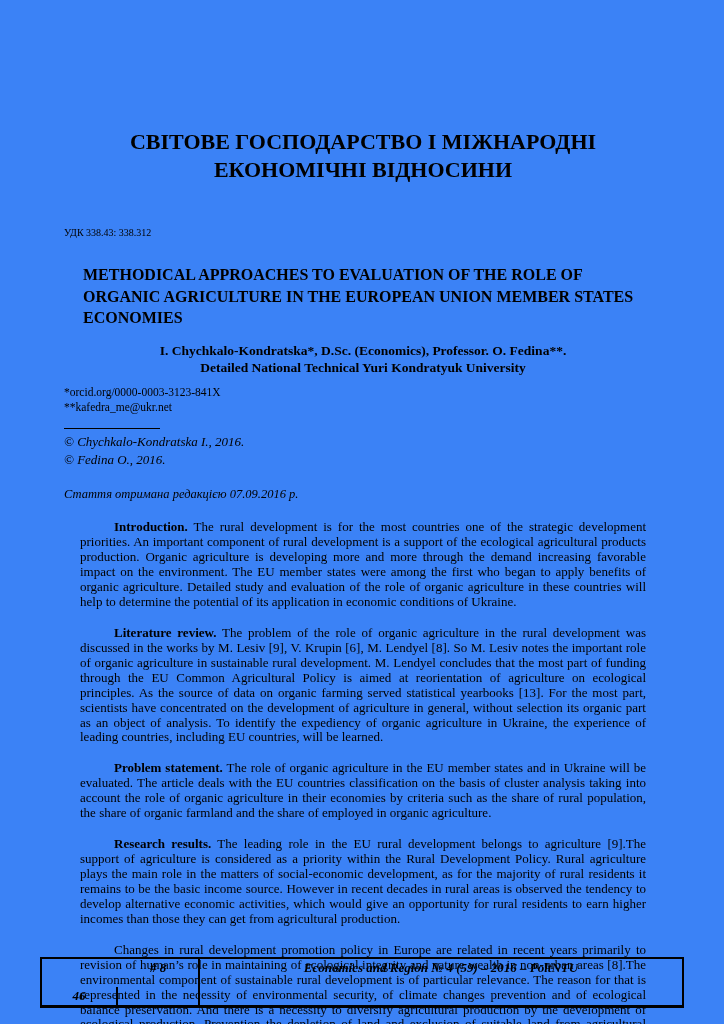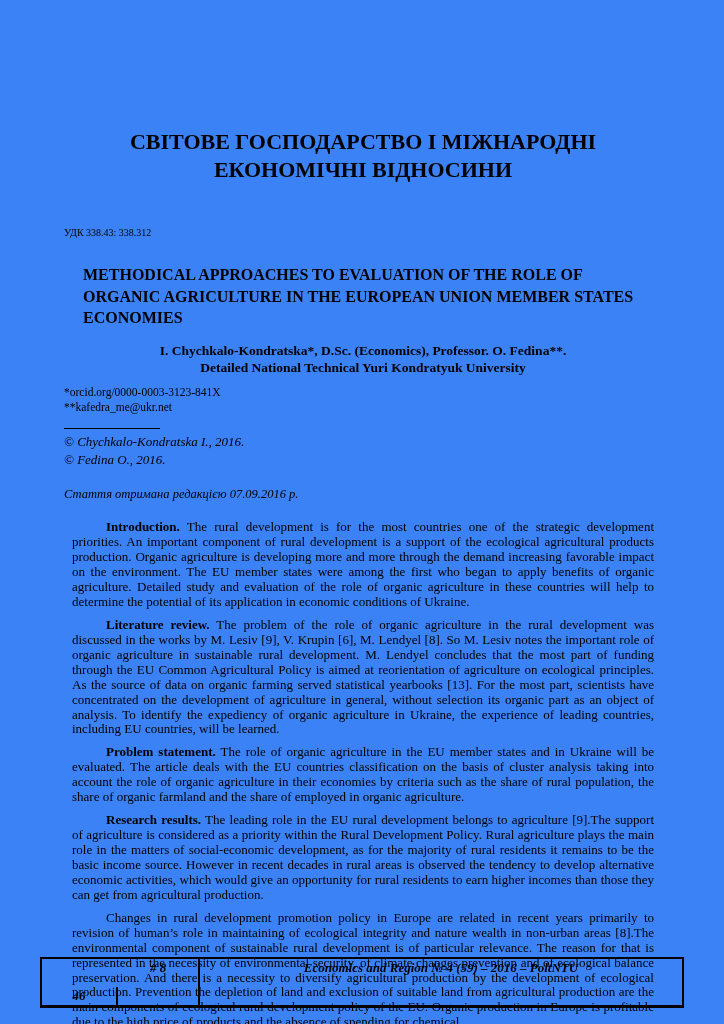--- a/index.html
+++ b/index.html
@@ -23,21 +23,21 @@
   }
   .authors { margin-top:13px; font-size:13.5px; font-weight:bold; text-align:center; line-height:1.3; }
   .affiliation { font-size:13.5px; font-weight:bold; text-align:center; line-height:1.3; }
   .footnote { font-size:11.5px; line-height:1.35; margin-top:0; }
   .footnote.first { margin-top:8px; }
   .rule { width:96px; border-top:1px solid #000; margin:12px 0 4px 0; height:0; }
   .copyright { font-size:13px; font-style:italic; line-height:1.4; }
   .received { margin-top:18px; font-size:12.5px; font-style:italic; }
 
   .body-text { margin-top:18px; font-size:13px; line-height:1.15; text-align:justify; }
-  .body-text p { margin:8px; text-indent:34px; }
+  .body-text p { margin:16px; text-indent:34px; }
   .body-text b { font-weight:bold; }
 
   .footer-bar {
     position:absolute; left:40px; right:40px; bottom:16px;
     display:flex; align-items:stretch;
     border:2px solid #000; border-bottom-width:3px;
     font-size:13px; font-weight:bold; font-style:italic;
   }
   .footer-bar .cell { padding:1px 2px; text-align:center; }
   .footer-bar .page-num { width:70px; border-right:2px solid #000;margin-top:28px; }

